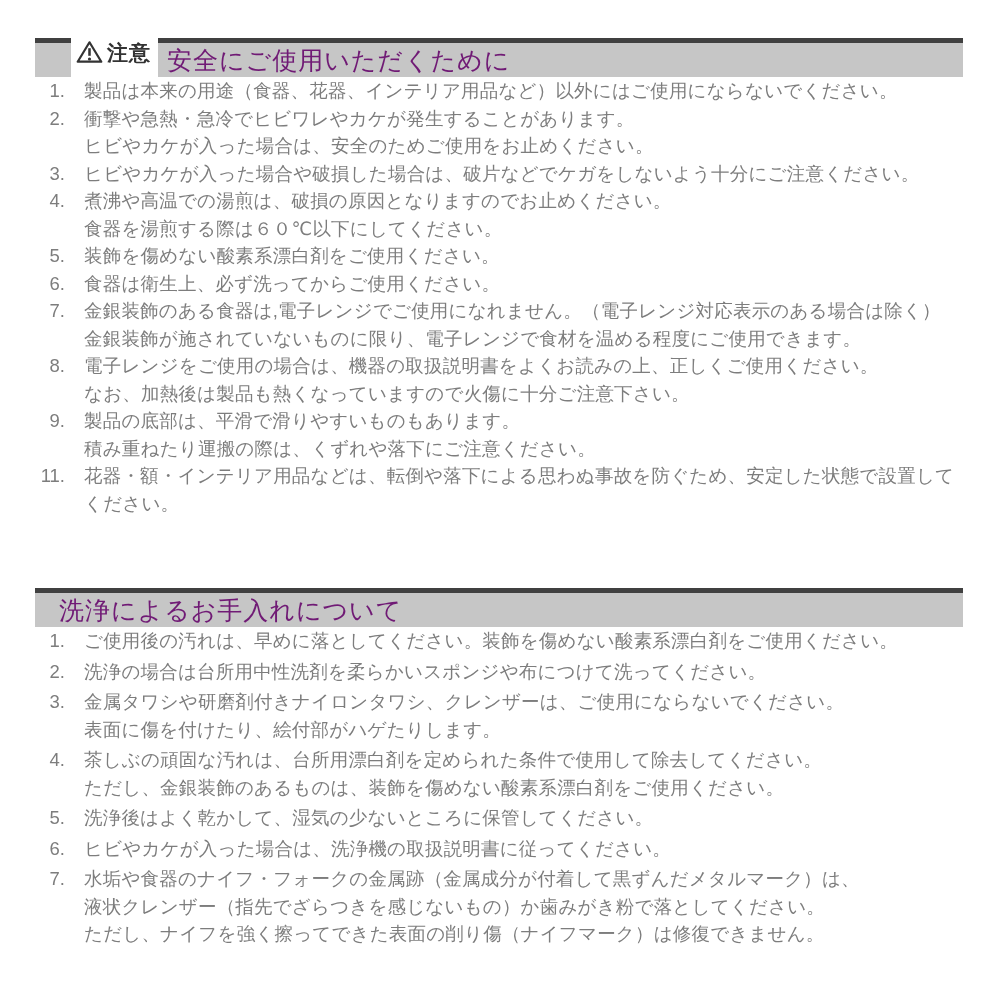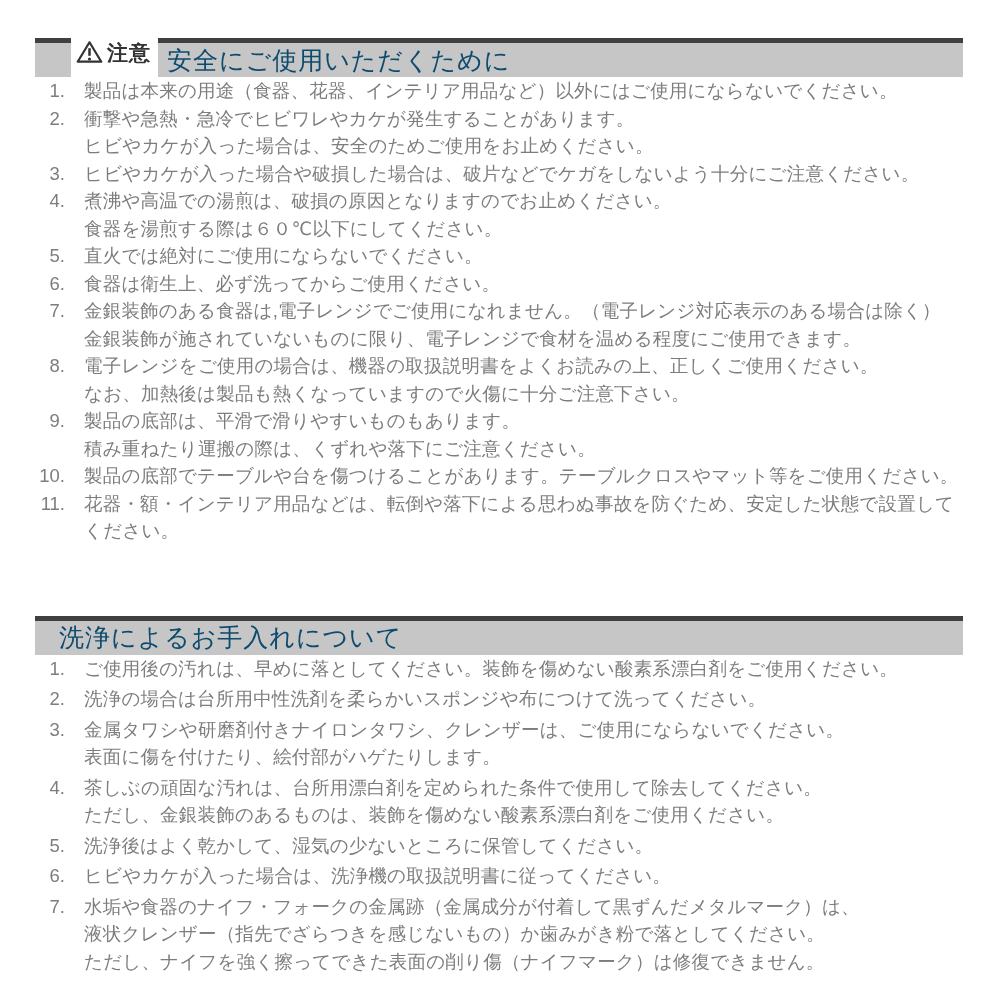--- a/index.html
+++ b/index.html
@@ -44,21 +44,21 @@
   }
   .caution-badge .badge-label {
     font-size: 21px;
     font-weight: bold;
     color: #333333;
     letter-spacing: 1px;
     line-height: 1;
   }
   .section-title {
     font-size: 25px;
-    color: #0c4a6e;
+    color: #701a75;
     letter-spacing: 1px;
     margin-left: 9px;
     line-height: 1;
     white-space: nowrap;
   }
   .header-cleaning .section-title { margin-left: 24px; }
   
   ol.instruction-list {
     list-style: none;
     margin: 0;
@@ -115,41 +115,37 @@
       <li>
         <span class="num">3.</span>
         <span class="txt">ヒビやカケが入った場合や破損した場合は、破片などでケガをしないよう十分にご注意ください。</span>
       </li>
       <li>
         <span class="num">4.</span>
         <span class="txt">煮沸や高温での湯煎は、破損の原因となりますのでお止めください。<br>食器を湯煎する際は６０℃以下にしてください。</span>
       </li>
       <li>
         <span class="num">5.</span>
-        <span class="txt">直火では絶対にご使用にならないでください。</span>
+        <span class="txt">装飾を傷めない酸素系漂白剤をご使用ください。</span>
       </li>
       <li>
         <span class="num">6.</span>
         <span class="txt">食器は衛生上、必ず洗ってからご使用ください。</span>
       </li>
       <li>
         <span class="num">7.</span>
         <span class="txt">金銀装飾のある食器は,電子レンジでご使用になれません。（電子レンジ対応表示のある場合は除く）<br>金銀装飾が施されていないものに限り、電子レンジで食材を温める程度にご使用できます。</span>
       </li>
       <li>
         <span class="num">8.</span>
         <span class="txt">電子レンジをご使用の場合は、機器の取扱説明書をよくお読みの上、正しくご使用ください。<br>なお、加熱後は製品も熱くなっていますので火傷に十分ご注意下さい。</span>
       </li>
       <li>
         <span class="num">9.</span>
         <span class="txt">製品の底部は、平滑で滑りやすいものもあります。<br>積み重ねたり運搬の際は、くずれや落下にご注意ください。</span>
-      </li>
-      <li>
-        <span class="num">10.</span>
-        <span class="txt">製品の底部でテーブルや台を傷つけることがあります。テーブルクロスやマット等をご使用ください。</span>
       </li>
       <li>
         <span class="num">11.</span>
         <span class="txt">花器・額・インテリア用品などは、転倒や落下による思わぬ事故を防ぐため、安定した状態で設置して<br>ください。</span>
       </li>
     </ol>
 
   <div class="section-header header-cleaning">
     <div class="section-title">洗浄によるお手入れについて</div>
   </div>

